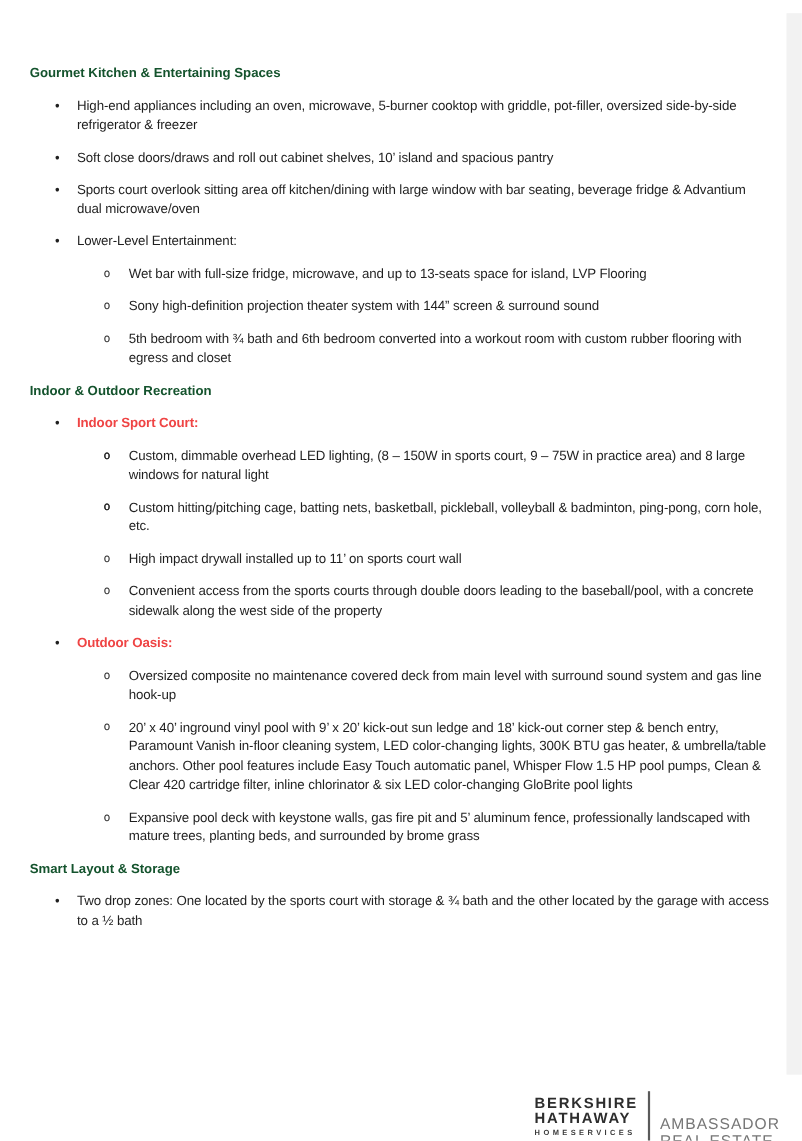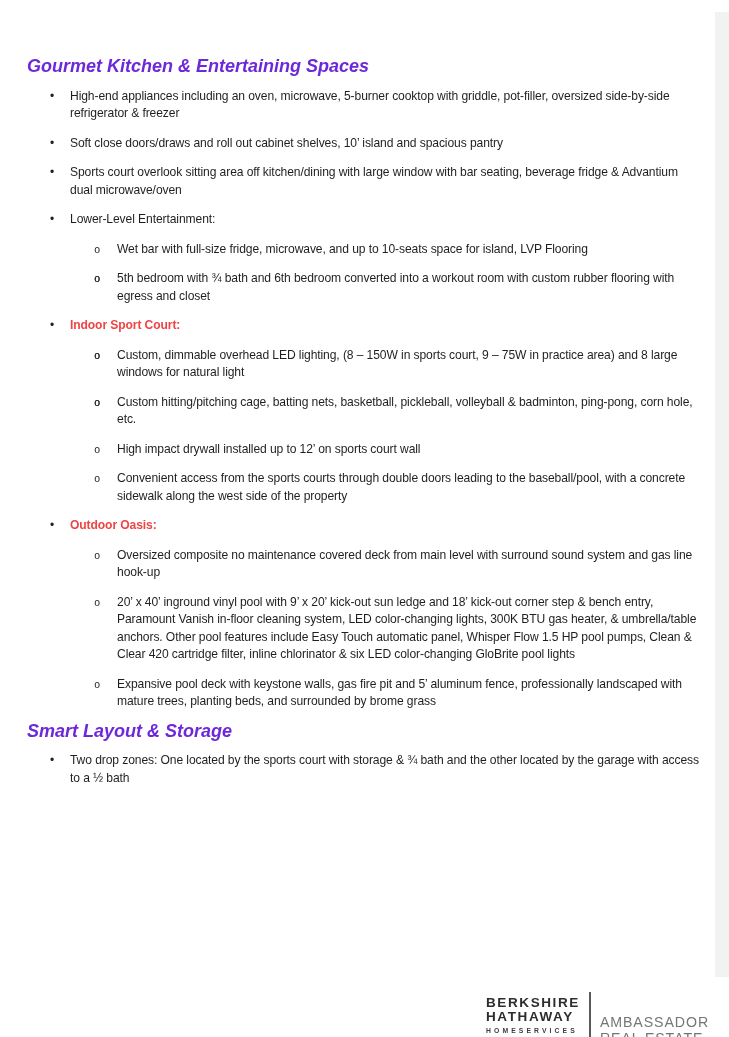--- a/index.html
+++ b/index.html
@@ -11,25 +11,24 @@
     font-family: "Liberation Sans", "DejaVu Sans", sans-serif;
     color: #1f1f1f;
     -webkit-font-smoothing: antialiased;
   }
   .doc {
     position: absolute;
     top: 58px; left: 0; right: 0;
   }
   .heading {
     margin: 0 0 12px 27px;
-    font-size: 18px;
+    font-size: 12px;
     line-height: 17.5px;
     font-weight: bold;
-    color: #6d28d9;
-    font-style: italic;
+    color: #14532d;
   }
   .item {
     position: relative;
     margin-bottom: 12px;
     font-size: 12.1px;
     line-height: 17.5px;
     letter-spacing: -0.1px;
   }
   .item.level1 { margin-left: 70px; width: 632px; }
   .item.level2 { margin-left: 117px; width: 586px; }
@@ -92,29 +91,30 @@
 </style>
 </head>
 <body>
 
 <div class="doc">
     <div class="heading">Gourmet Kitchen &amp; Entertaining Spaces</div>
     <div class="item level1"><span class="marker">•</span><span class="text">High-end appliances including an oven, microwave, 5-burner cooktop with griddle, pot-filler, oversized side-by-side refrigerator &amp; freezer</span></div>
     <div class="item level1"><span class="marker">•</span><span class="text">Soft close doors/draws and roll out cabinet shelves, 10’ island and spacious pantry</span></div>
     <div class="item level1"><span class="marker">•</span><span class="text">Sports court overlook sitting area off kitchen/dining with large window with bar seating, beverage fridge &amp; Advantium dual microwave/oven</span></div>
     <div class="item level1"><span class="marker">•</span><span class="text">Lower-Level Entertainment:</span></div>
-    <div class="item level2"><span class="marker">o</span><span class="text">Wet bar with full-size fridge, microwave, and up to 10-seats space for island, LVP Flooring</span></div>
-    <div class="item level2"><span class="marker">o</span></div>
+    <div class="item level2"><span class="marker">o</span><span class="text">Wet bar with full-size fridge, microwave, and up to 13-seats space for island, LVP Flooring</span></div>
+    <div class="item level2"><span class="marker">o</span><span class="text">Sony high-definition projection theater system with 144” screen &amp; surround sound</span></div>
     <div class="item level2"><span class="marker">o</span><span class="text">5th bedroom with ¾ bath and 6th bedroom converted into a workout room with custom rubber flooring with egress and closet</span></div>
+    <div class="heading">Indoor &amp; Outdoor Recreation</div>
     <div class="item level1 bold"><span class="marker">•</span><span class="text">Indoor Sport Court:</span></div>
     <div class="item level2"><span class="marker">o</span></div>
     <div class="item level2"><span class="marker">o</span><span class="text">Custom, dimmable overhead LED lighting, (8 – 150W in sports court, 9 – 75W in practice area) and 8 large windows for natural light</span></div>
     <div class="item level2"><span class="marker">o</span></div>
     <div class="item level2"><span class="marker">o</span><span class="text">Custom hitting/pitching cage, batting nets, basketball, pickleball, volleyball &amp; badminton, ping-pong, corn hole, etc.</span></div>
-    <div class="item level2"><span class="marker">o</span><span class="text">High impact drywall installed up to 12’ on sports court wall</span></div>
+    <div class="item level2"><span class="marker">o</span><span class="text">High impact drywall installed up to 11’ on sports court wall</span></div>
     <div class="item level2"><span class="marker">o</span><span class="text">Convenient access from the sports courts through double doors leading to the baseball/pool, with a concrete sidewalk along the west side of the property</span></div>
     <div class="item level1 bold"><span class="marker">•</span><span class="text">Outdoor Oasis:</span></div>
     <div class="item level2"><span class="marker">o</span><span class="text">Oversized composite no maintenance covered deck from main level with surround sound system and gas line hook-up</span></div>
     <div class="item level2"><span class="marker">o</span><span class="text">20’ x 40’ inground vinyl pool with 9’ x 20’ kick-out sun ledge and 18’ kick-out corner step &amp; bench entry, Paramount Vanish in-floor cleaning system, LED color-changing lights, 300K BTU gas heater, &amp; umbrella/table anchors. Other pool features include Easy Touch automatic panel, Whisper Flow 1.5 HP pool pumps, Clean &amp; Clear 420 cartridge filter, inline chlorinator &amp; six LED color-changing GloBrite pool lights</span></div>
     <div class="item level2"><span class="marker">o</span><span class="text">Expansive pool deck with keystone walls, gas fire pit and 5’ aluminum fence, professionally landscaped with mature trees, planting beds, and surrounded by brome grass</span></div>
     <div class="heading">Smart Layout &amp; Storage</div>
     <div class="item level1"><span class="marker">•</span><span class="text">Two drop zones: One located by the sports court with storage &amp; ¾ bath and the other located by the garage with access to a ½ bath</span></div>
   </div>
 
 <div class="scroll-strip"></div>

